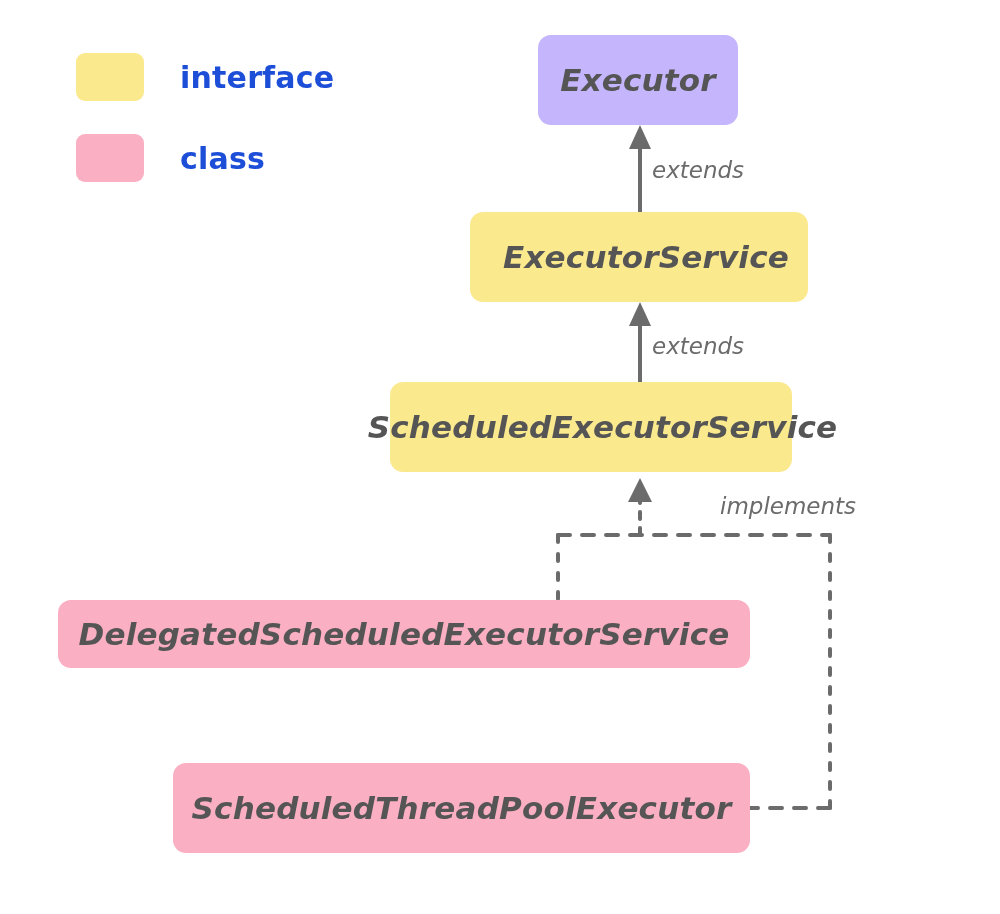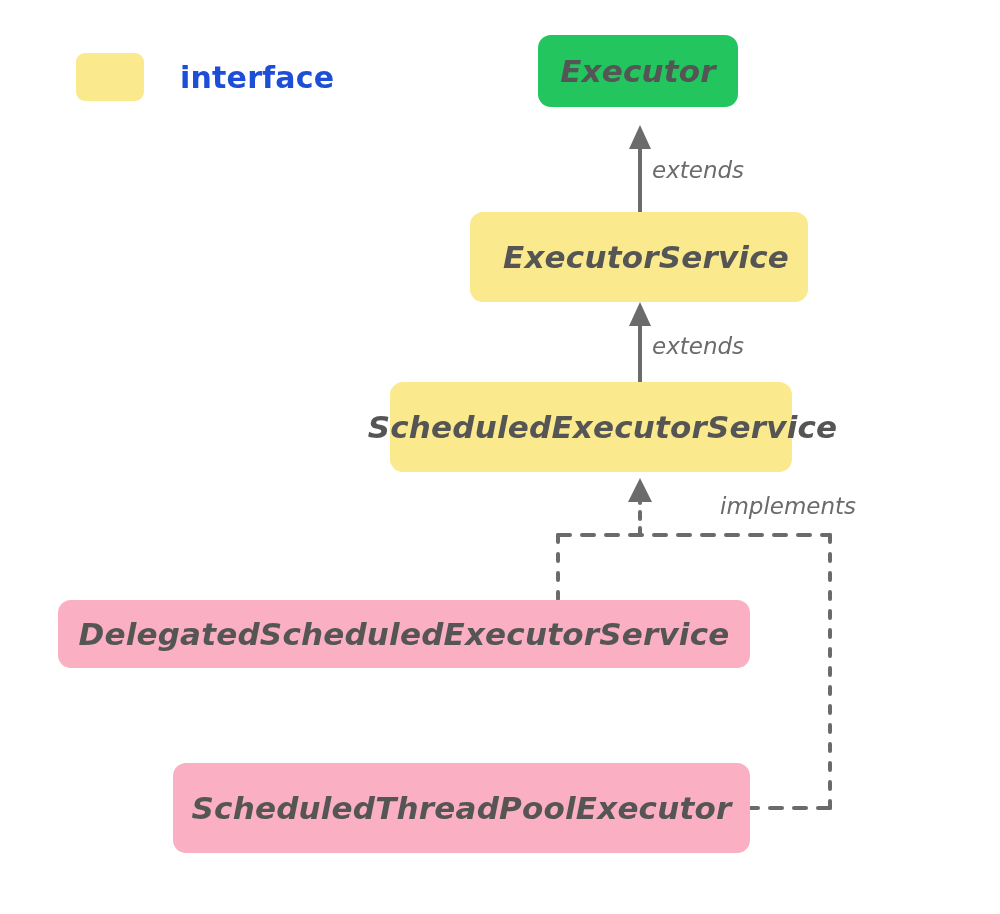--- a/index.html
+++ b/index.html
@@ -102,22 +102,26 @@
 
       <polygon points="640,478 628,502 652,502" fill="#6b6b6b"></polygon>
     </g>
   </svg>
 
   <div class="legend-row" style="left:76px; top:53px;">
     <div class="legend-swatch" style="background:#fbe98e;"></div>
     <div class="legend-label">interface</div>
   </div>
 
+  <div class="legend-row" style="left:76px; top:134px;">
+    <div class="legend-swatch" style="background:#fbafc3;"></div>
+    <div class="legend-label">class</div>
+  </div>
 
-  <div class="node" style="left:538px; top:35px; width:200px; height:72px; background:#22c55e;">
+  <div class="node" style="left:538px; top:35px; width:200px; height:90px; background:#c4b5fd;">
     <span class="node-label">Executor</span>
   </div>
 
   <div class="node" style="left:470px; top:212px; width:338px; height:90px; background:#fbe98e;padding-left:14px;">
     <span class="node-label">ExecutorService</span>
   </div>
 
   <div class="node" style="left:390px; top:382px; width:402px; height:90px; background:#fbe98e;padding-left:23px;">
     <span class="node-label">ScheduledExecutorService</span>
   </div>

